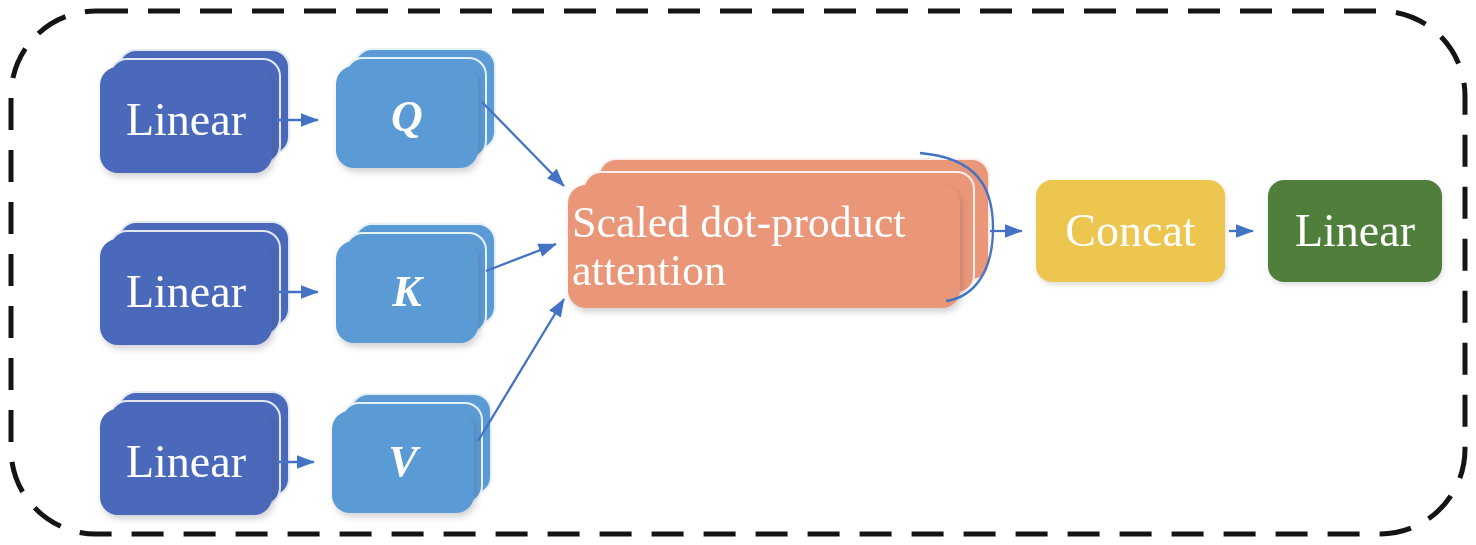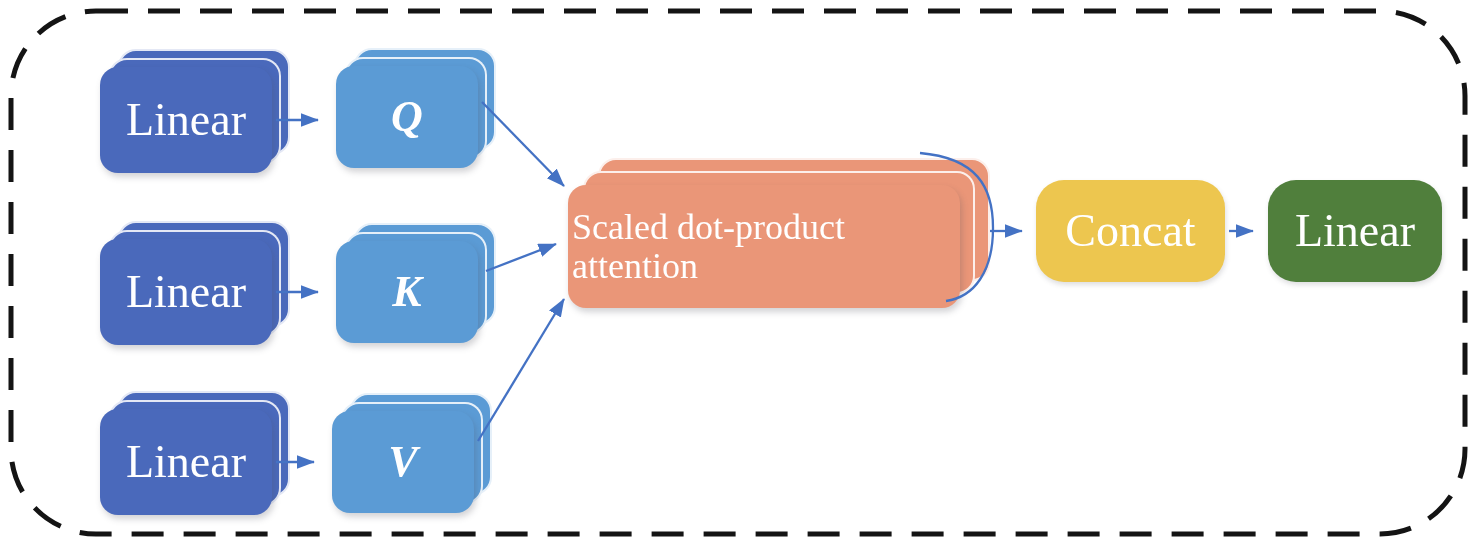--- a/index.html
+++ b/index.html
@@ -37,23 +37,23 @@
   .stack.lg .layer.b1{transform:translate(15px,-14px);}
   .fill-dkblue .layer{background:var(--input-linear-fill);}
   .fill-ltblue .layer{background:var(--qkv-fill);}
   .fill-salmon .layer{background:var(--attention-fill);}
   .label{
     color:var(--label-text);
     font-size:46px;line-height:1.08;text-align:left;
     user-select:none;
   }
   .label.qkv{font-style:italic;font-weight:bold;font-size:44px;}
-  .label.attn{font-size:36px;padding:0 4px;}
+  .label.attn{font-size:44px;padding:0 4px;}
   .simplebox{
-    position:absolute;border-radius:28px;
+    position:absolute;border-radius:16px;
     display:flex;align-items:center;justify-content:center;
     box-shadow:1px 3px 5px rgba(80,80,90,0.18);
   }
   .simplebox.concat{background:var(--concat-fill);}
   .simplebox.green{background:var(--output-linear-fill);}
   svg.overlay{
     position:absolute;left:0;top:0;width:1476px;height:545px;
     z-index:5;pointer-events:none;
   }
   svg.overlay .arrow{stroke:var(--arrow);stroke-width:2.3;fill:none;}

